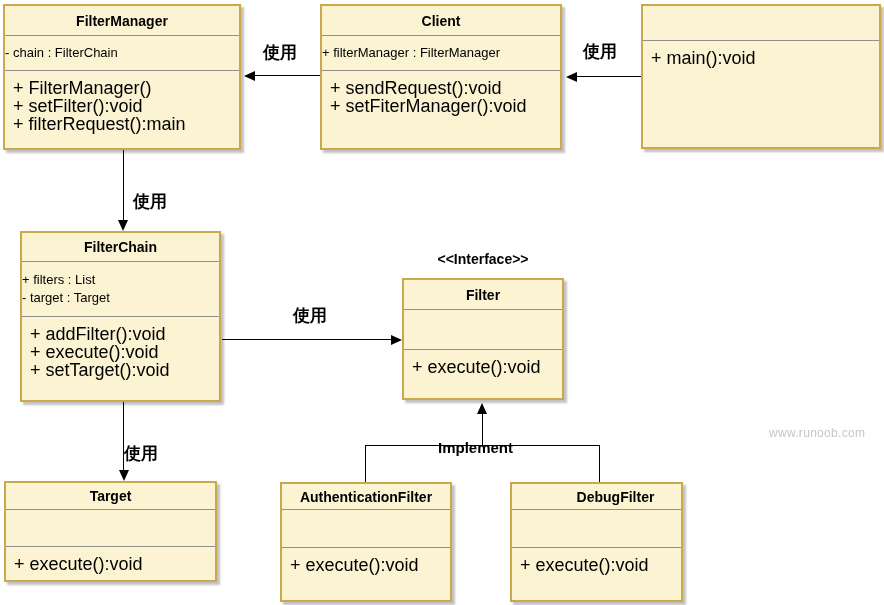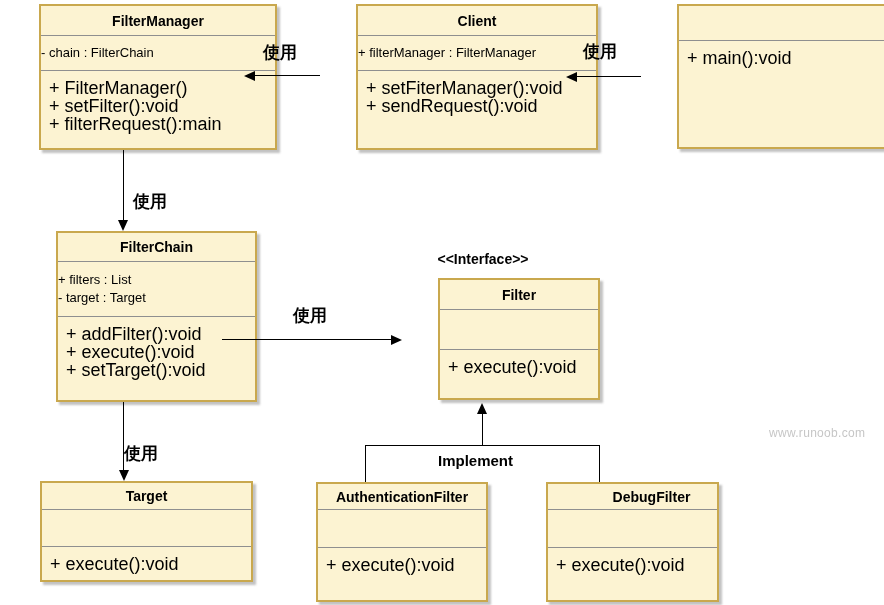--- a/index.html
+++ b/index.html
@@ -11,21 +11,20 @@
     overflow:hidden;
   }
   
   .box{
     position:absolute;
     box-sizing:border-box;
     background:#FCF3D2;
     border:2px solid #C9A84E;
     box-shadow:3px 3px 2px rgba(120,120,120,0.45);
     color:#000;
-    margin-left:36px;
   }
   .box .title{
     box-sizing:border-box;
     display:flex;align-items:center;justify-content:center;
     font-weight:bold;font-size:14px;
     border-bottom:1px solid #8f8f8f;
   }
   .box .attrs{
     box-sizing:border-box;
     display:flex;flex-direction:column;justify-content:center;
@@ -77,22 +76,22 @@
       <div>+ filterRequest():main</div>
     </div>
   </div>
 
   <div class="box" style="left:320px;top:4px;width:242px;height:146px;">
     <div class="title" style="height:30px;">Client</div>
     <div class="attrs" style="height:35px;">
       <div>+ filterManager : FilterManager</div>
     </div>
     <div class="methods">
+      <div>+ sendRequest():void</div>
       <div>+ setFiterManager():void</div>
-      <div>+ sendRequest():void</div>
     </div>
   </div>
 
   <div class="box" style="left:641px;top:4px;width:240px;height:145px;">
     <div class="attrs" style="height:35px;"></div>
     <div class="methods">
       <div>+ main():void</div>
     </div>
   </div>
 
@@ -160,17 +159,17 @@
 
   <div class="vline" style="left:123px;top:402px;height:69px;"></div>
   <div class="arrow a-down" style="left:119px;top:470px;"></div>
   <div class="edge-label" style="left:124px;top:442px;">使用</div>
 
   <div class="arrow a-up" style="left:477px;top:403px;"></div>
   <div class="vline" style="left:482px;top:413px;height:32px;"></div>
   <div class="hline" style="left:365px;top:445px;width:235px;"></div>
   <div class="vline" style="left:365px;top:445px;height:37px;"></div>
   <div class="vline" style="left:599px;top:445px;height:37px;"></div>
-  <div class="edge-label en" style="left:438px;top:452px;">Implement</div>
+  <div class="edge-label en" style="left:438px;top:439px;">Implement</div>
 
   <div class="watermark" style="left:769px;top:426px;">www.runoob.com</div>
 
 </div>
 
 </body></html>

